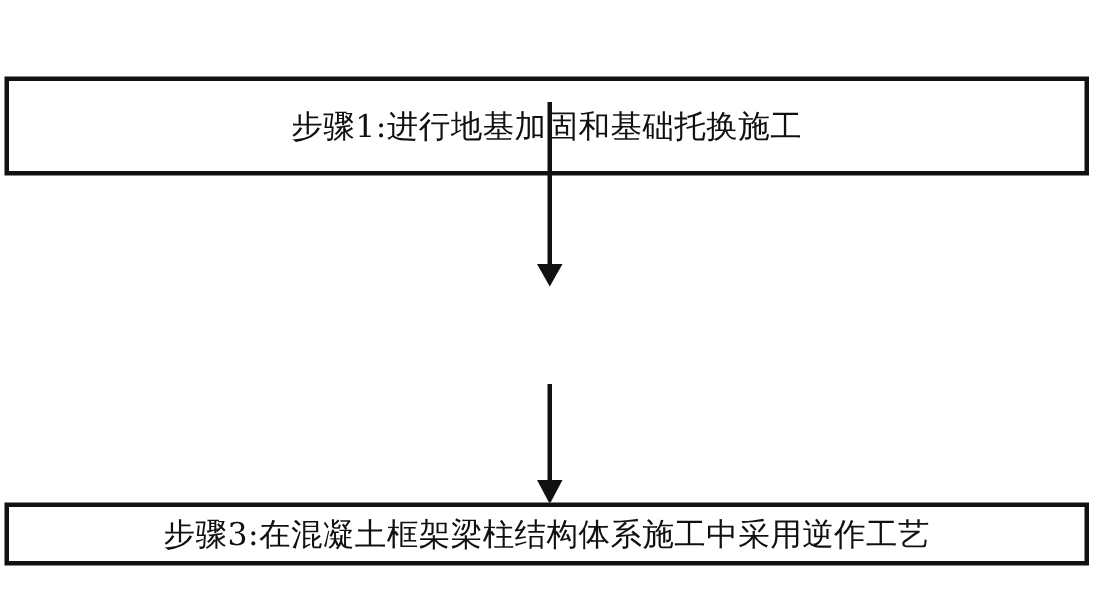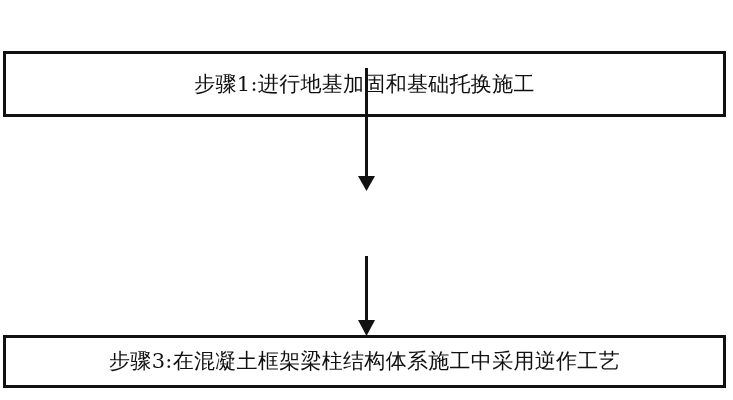--- a/index.html
+++ b/index.html
@@ -30,21 +30,21 @@
     box-sizing: border-box;
     border: 3px solid #111111;
     background: #ffffff;
     display: flex;
     align-items: center;
     justify-content: center;
   }
 
   #step-box-1 { top: 5px;   height: 66px; margin-top: 46px; }
   #step-box-2 { top: 189px; height: 70px; }
-  #step-box-3 { top: 335px; height: 53px; justify-content: center; }
+  #step-box-3 { top: 335px; height: 42px; justify-content: center; }
 
   .step-label {
     font-size: 21px;
     line-height: 1.15;
     color: #101010;
     letter-spacing: 0.3px;
     white-space: nowrap;
     text-align: center;
     font-family: "DejaVu Serif", "Liberation Serif", serif;
   }

